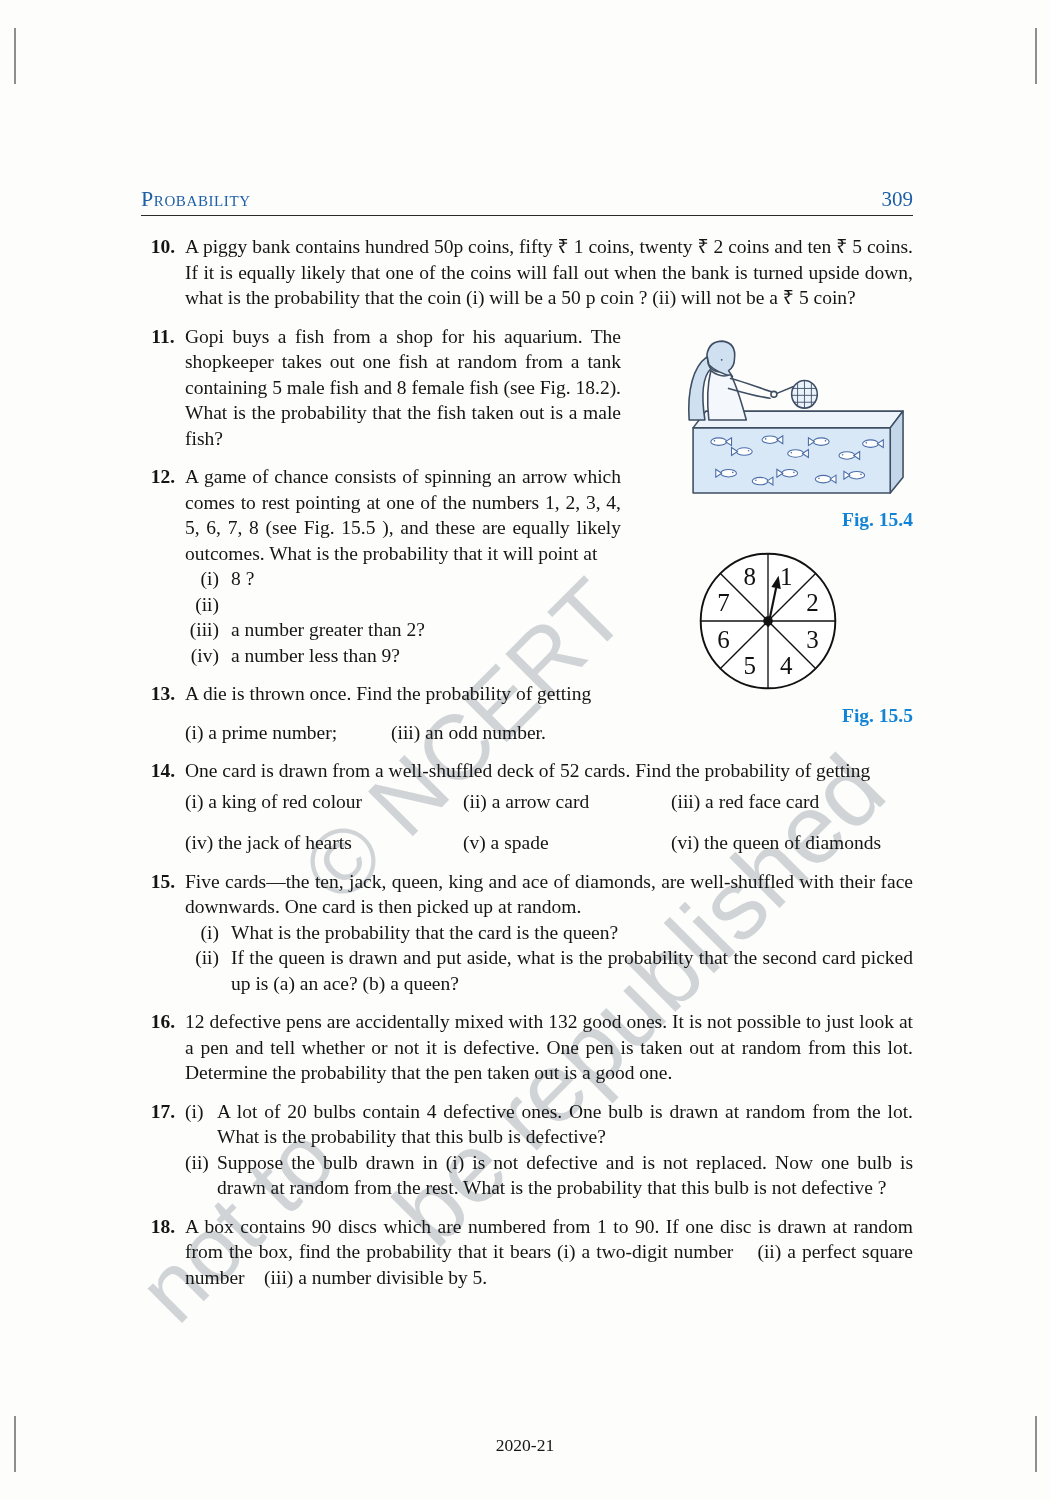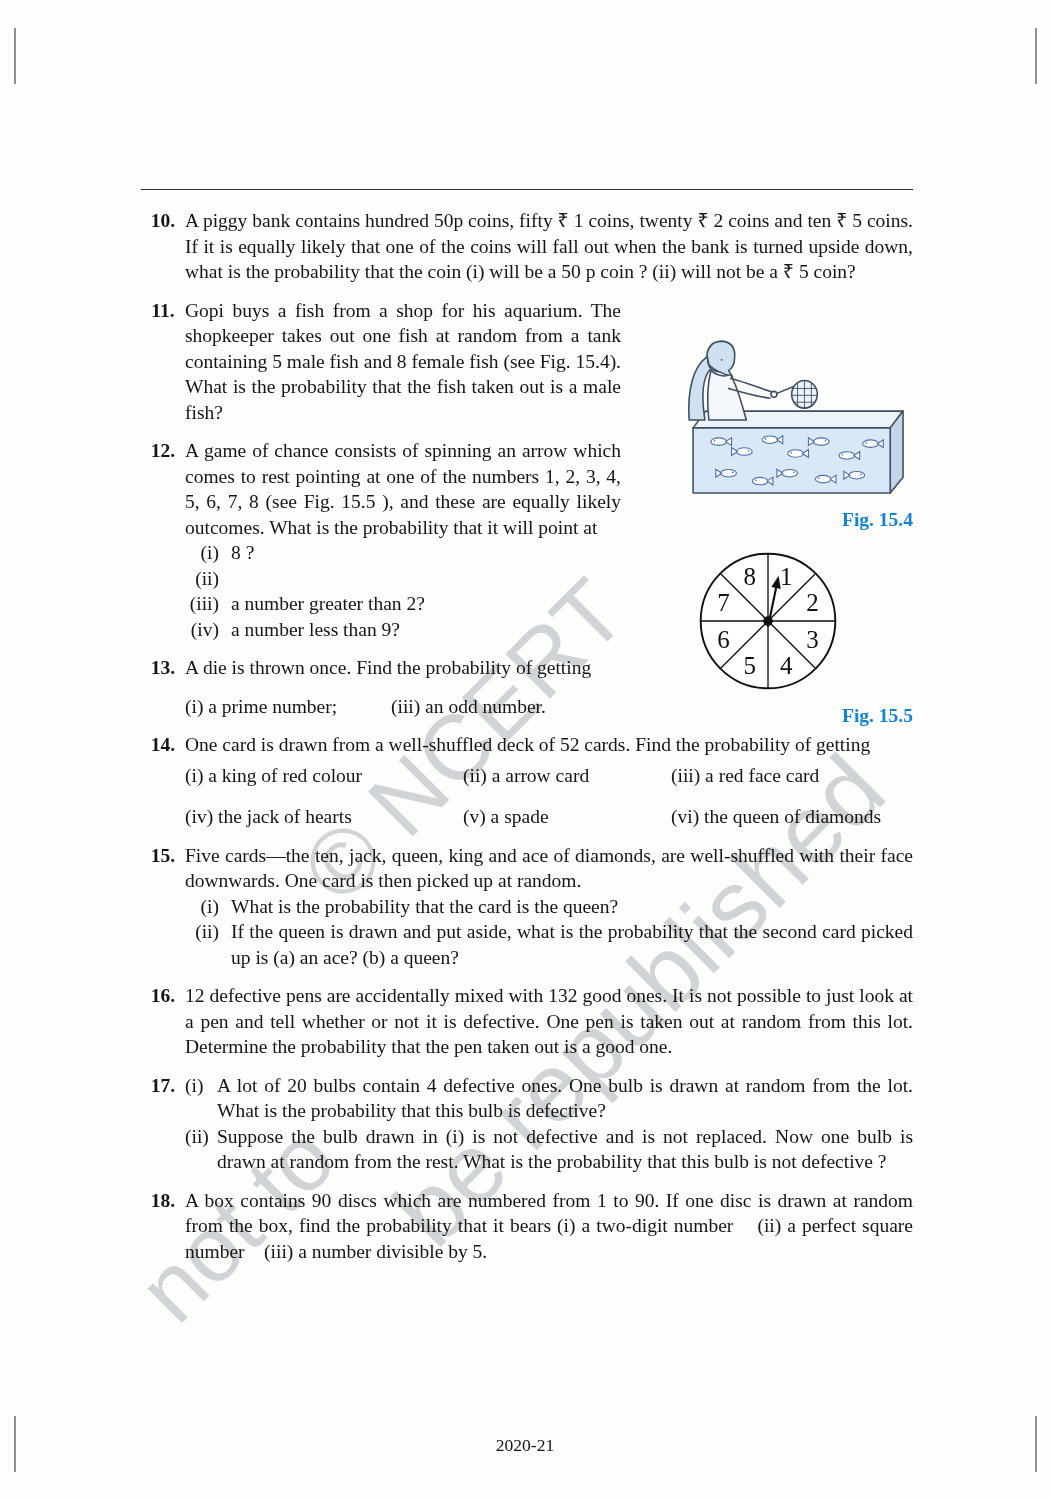--- a/index.html
+++ b/index.html
@@ -66,20 +66,24 @@
   <div class="crop-mark cm-br"></div>
 
   <div class="wm-layer">
     <span class="wm wm1">© NCERT</span>
     <span class="wm wm2">not to</span>
     <span class="wm wm3">be republished</span>
   </div>
 
   <div class="content" style="position:absolute;">
 
+    <div class="page-header">
+      <span class="chapter-title">Probability</span>
+      <span class="page-num">309</span>
+    </div>
     <div class="header-rule"></div>
 
     <div class="fig-col">
       <svg width="276" height="172" viewBox="0 0 280 172">
         <defs>
           <g id="fishShape">
             <ellipse cx="0" cy="0" rx="8" ry="3.8" fill="#ffffff" stroke="#4a6da8" stroke-width="1.1"></ellipse>
             <path d="M7,0 L13,-4 L13,4 Z" fill="#ffffff" stroke="#4a6da8" stroke-width="1.1"></path>
             <circle cx="-4.3" cy="-0.8" r="0.8" fill="#4a6da8"></circle>
           </g>
@@ -150,21 +154,21 @@
     <div class="item">
       <div class="num">10.</div>
       <div class="body">
           <p>A piggy bank contains hundred 50p coins,  fifty ₹ 1 coins, twenty ₹ 2 coins and ten ₹ 5 coins. If it is equally likely that one of the coins will fall out when the bank is turned upside down, what is the probability that the coin (i) will be a 50 p coin ?  (ii) will not be a ₹ 5 coin?</p>
         </div>
     </div>
 
     <div class="item narrow">
       <div class="num">11.</div>
       <div class="body">
-          <p>Gopi buys a fish from a shop for his aquarium. The shopkeeper takes out one fish at random from a tank containing 5 male fish and 8 female fish (see Fig. 15.4). What is the probability that the fish taken out is a male fish?</p>
+          <p>Gopi buys a fish from a shop for his aquarium. The shopkeeper takes out one fish at random from a tank containing 5 male fish and 8 female fish (see Fig. 18.2). What is the probability that the fish taken out is a male fish?</p>
         </div>
     </div>
 
     <div class="item narrow">
       <div class="num">12.</div>
       <div class="body">
         <p>A game of chance consists of spinning an arrow which comes to rest pointing at one of the numbers 1, 2, 3, 4, 5, 6, 7, 8 (see Fig. 15.5 ), and these are equally likely outcomes. What is the probability that it will point at</p>
         <div class="subrow">
           <span class="slabel">(i)</span>
           <span class="stext">8 ?</span>

